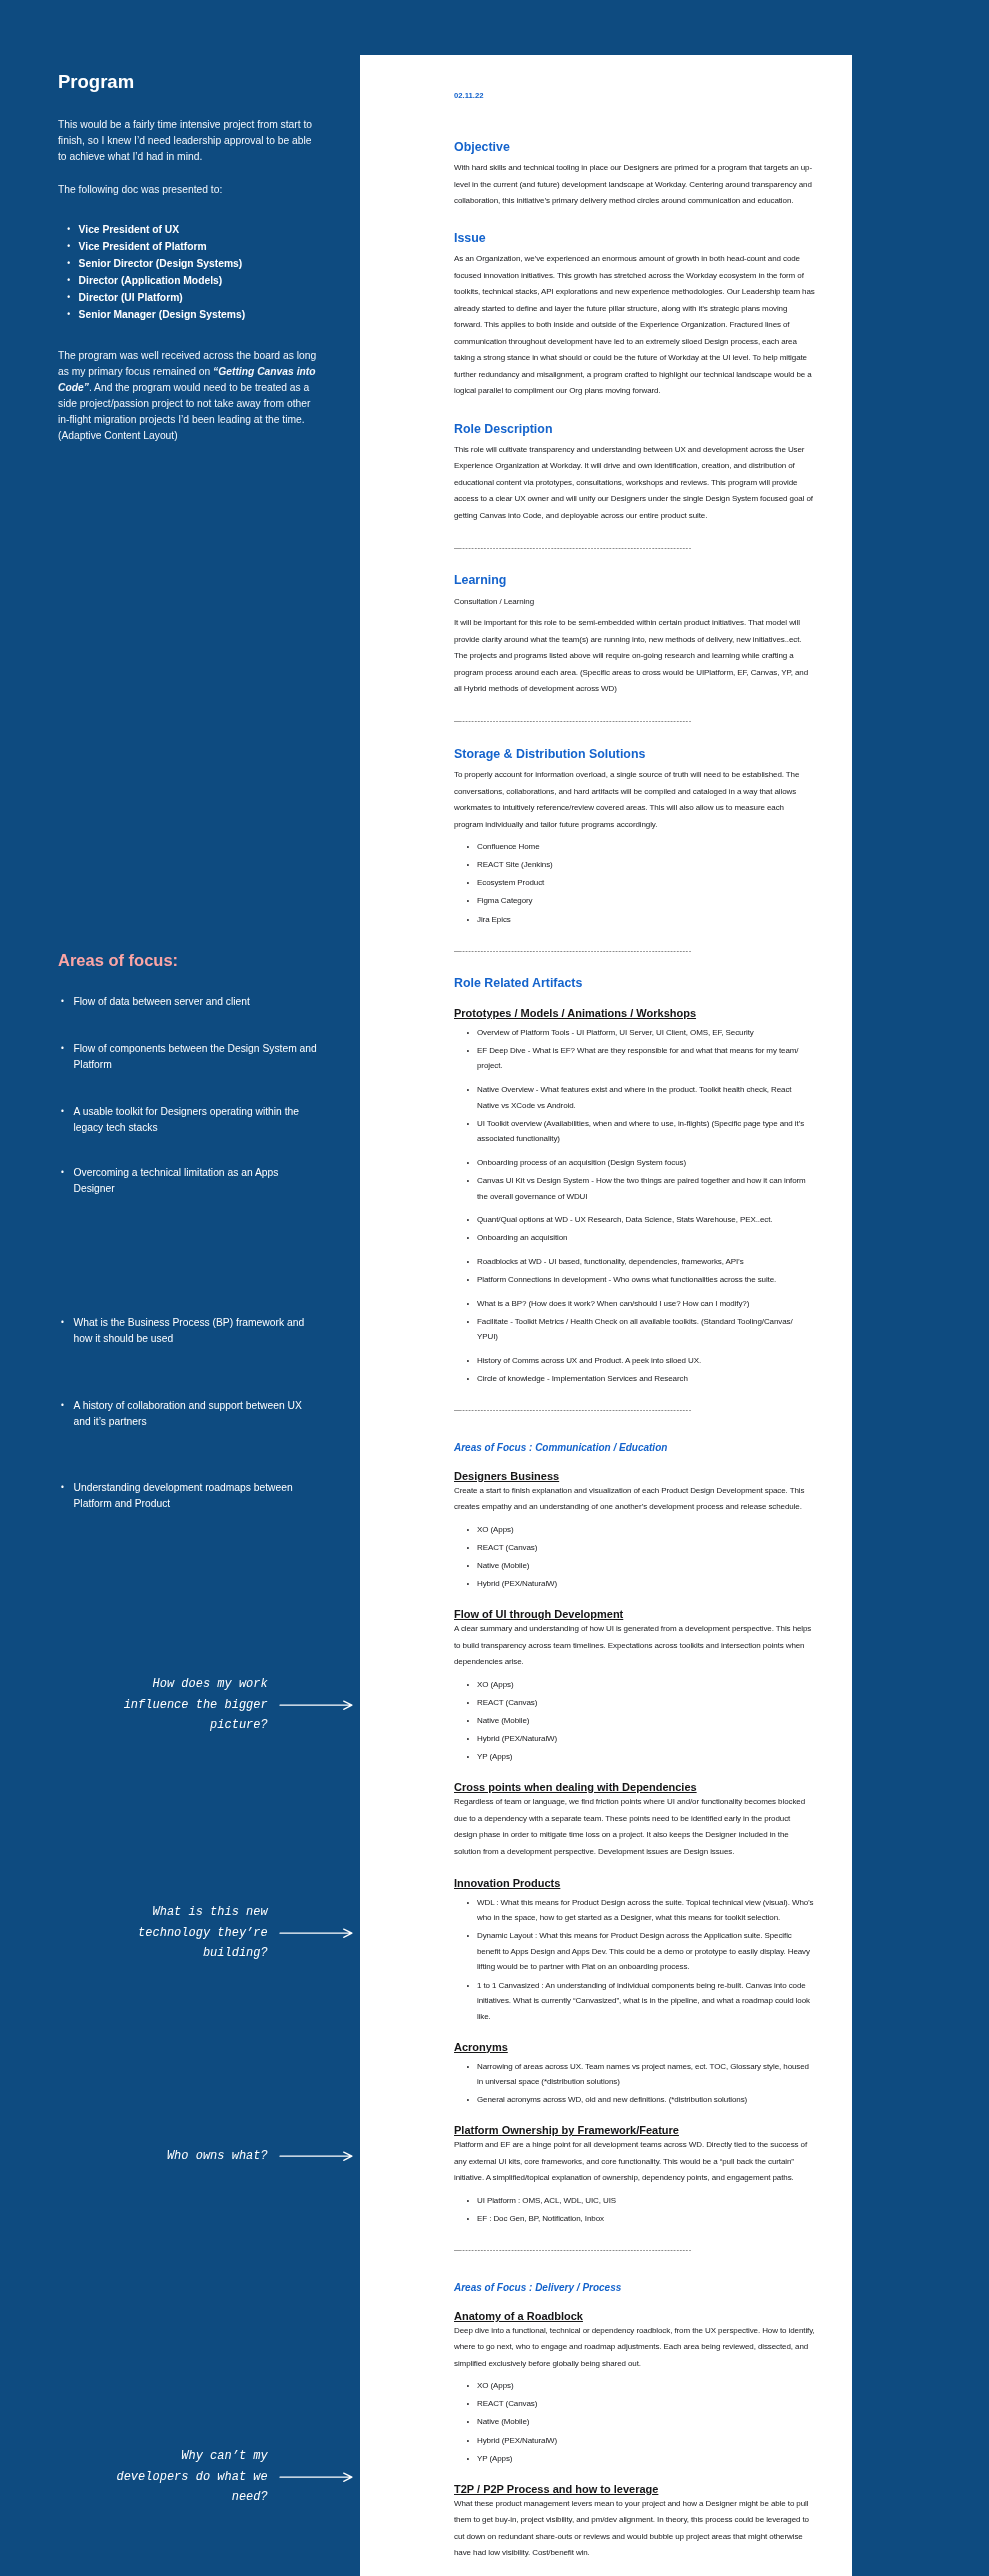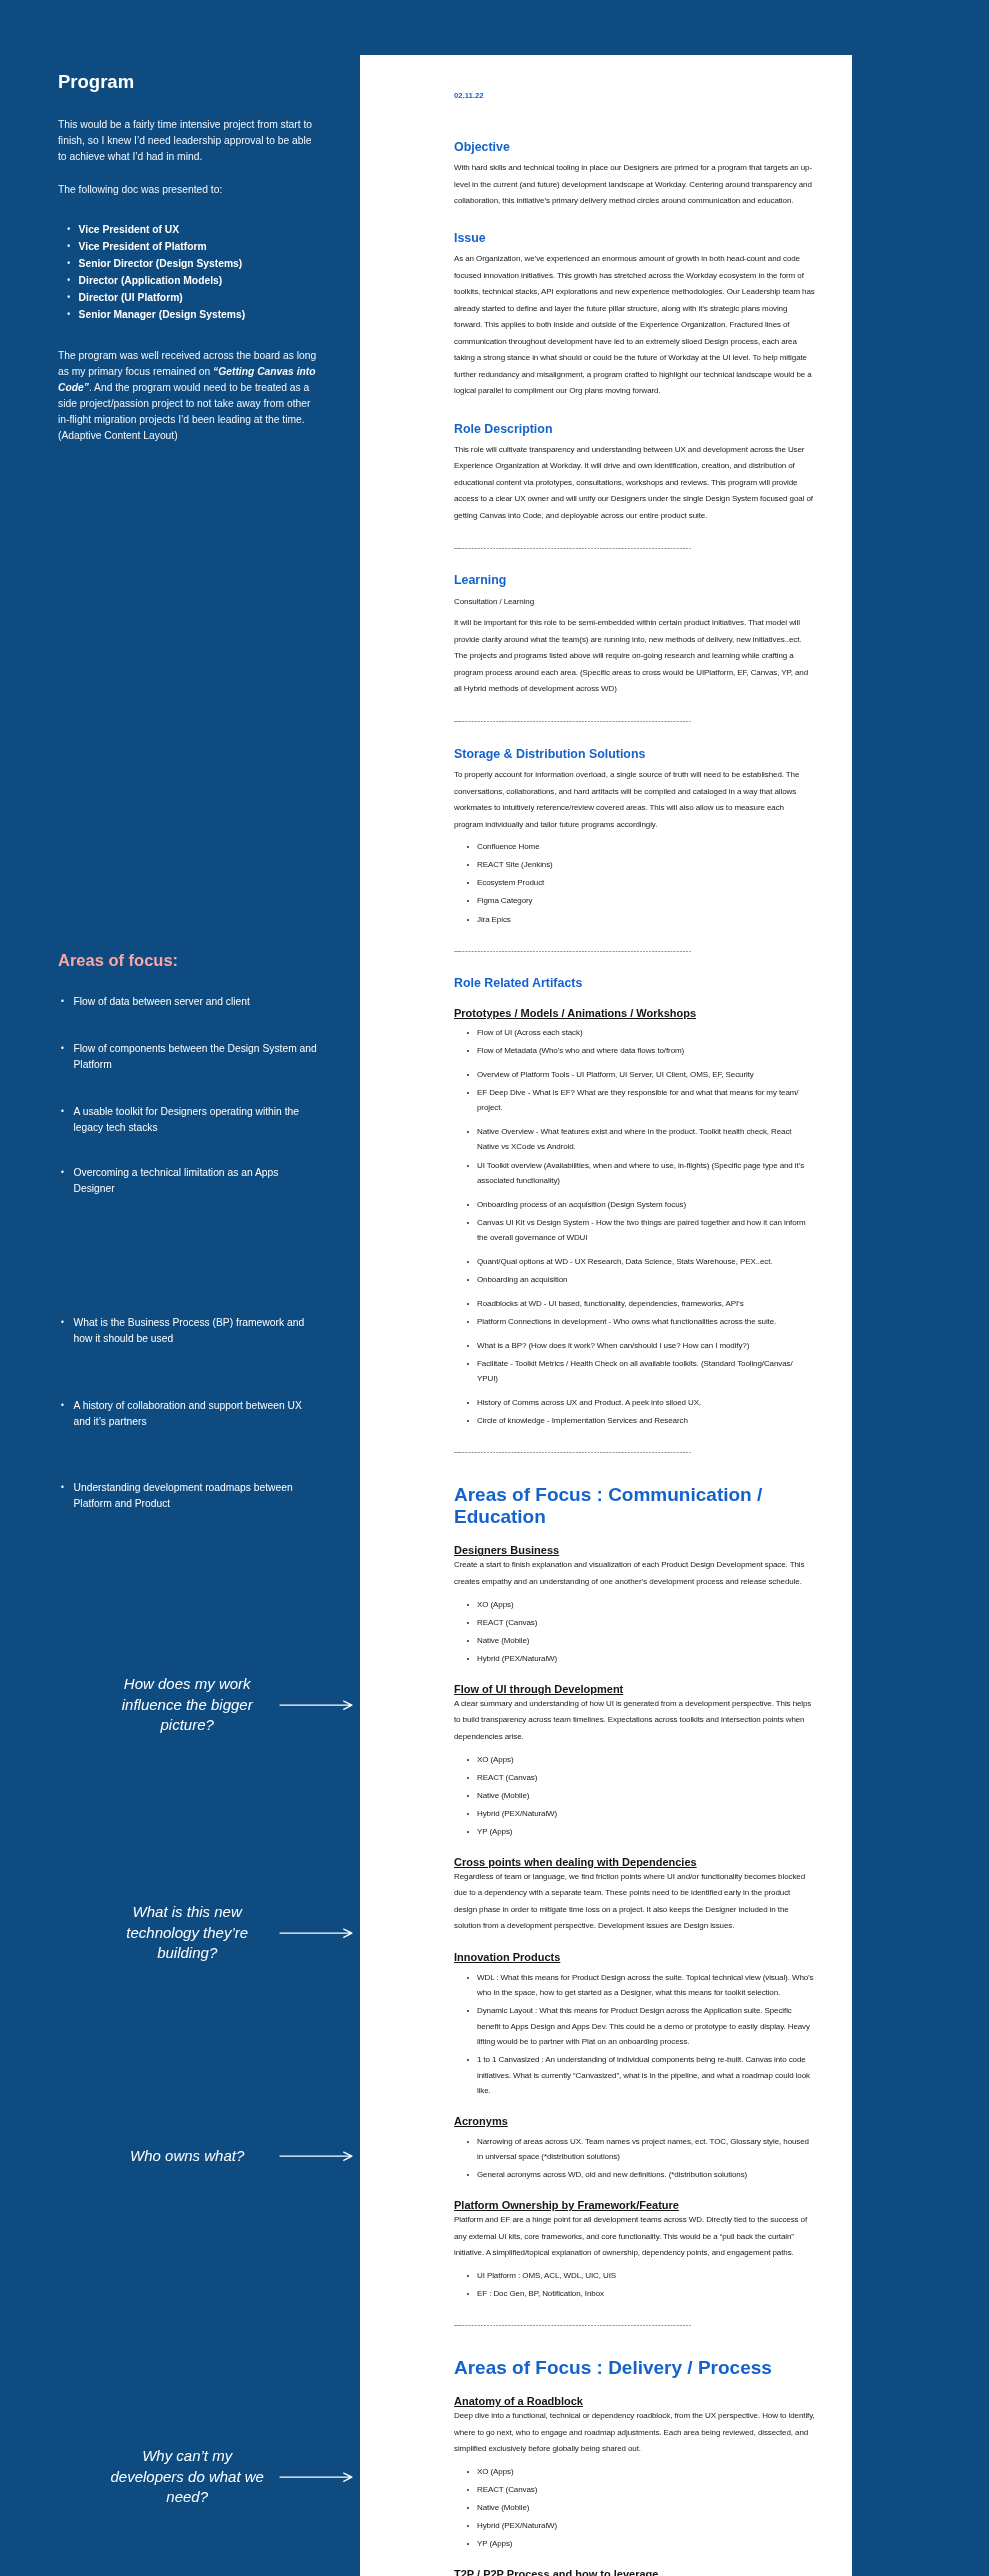--- a/index.html
+++ b/index.html
@@ -15,28 +15,28 @@
   .program h1{font-size:18.5px;font-weight:bold;margin:0 0 24px;}
   .side-p{font-size:10.3px;line-height:16px;margin:0 0 16.5px;color:#f3f7fc;}
   .presented{list-style:none;margin:23px 0 25px;padding:0 0 0 20.6px;}
   .presented li{position:relative;font-weight:bold;font-size:10.3px;line-height:17px;}
   .presented li::before{content:"•";position:absolute;left:-11.3px;font-size:8.2px;top:0.5px;}
   .em{font-style:italic;font-weight:bold;}
   .areas-heading{position:absolute;left:58px;top:951px;margin:0;font-size:16.5px;font-weight:bold;color:#fca5a5;}
   .focus-item{position:absolute;left:58px;width:260px;box-sizing:border-box;padding-left:15.5px;color:#fff;font-size:10.3px;line-height:16px;}
   .focus-item .dot{position:absolute;left:3.1px;top:0;font-size:8.2px;}
   .question{position:absolute;left:54px;width:302px;display:flex;align-items:center;justify-content:flex-end;gap:11.3px;color:#fff;}
-  .q-text{width:161px;text-align:center;font-family:Liberation Sans, sans-serif;font-style:italic;font-size:15px;line-height:20.6px;}
+  .q-text{width:161px;text-align:right;font-family:Liberation Mono, monospace;font-style:italic;font-size:12px;line-height:20.6px;}
   .q-arrow{flex:none;display:block;}
   
   .card{position:absolute;left:360px;top:55px;width:492px;height:3264px;background:#ffffff;}
   .card-inner{box-sizing:border-box;padding:36px 36px 31px 94px;}
   .c-date{font-size:7.7px;font-weight:bold;color:#1463cc;margin:0 0 40px;}
   .c-head{font-size:12.4px;font-weight:bold;color:#1463cc;margin:21.6px 0 6.2px;}
-  .c-head-lg{font-size:19px;margin:28px 0 8.2px;}
+  .c-head-lg{font-size:10px;margin:28px 0 8.2px;font-style:italic;}
   .c-sub{font-size:11px;font-weight:bold;color:#161617;margin:16.5px 0 1px;text-decoration:underline;}
   .c-p{font-size:8px;line-height:16.5px;color:#202124;margin:0 0 5.2px;width:361px;letter-spacing:-0.1px;}
   .c-ul{list-style:none;margin:6.2px 0 8.2px;padding:0 0 0 23px;width:338px;}
   .c-li{position:relative;font-size:8px;line-height:15.5px;margin:0 0 2.6px;color:#202124;letter-spacing:-0.1px;}
   .c-li::before{content:"•";position:absolute;left:-10.3px;top:0;font-size:6.7px;}
   .c-div{width:265px;white-space:nowrap;overflow:hidden;font-size:7.7px;color:#3a3a3a;letter-spacing:0.5px;margin:18.5px 0 21.6px;}
 </style>
 </head>
 <body>
 
@@ -131,24 +131,20 @@
         <li class="c-li">Confluence Home</li>
         <li class="c-li">REACT Site (Jenkins)</li>
         <li class="c-li">Ecosystem Product</li>
         <li class="c-li">Figma Category</li>
         <li class="c-li">Jira Epics</li>
       </ul>
       <div class="c-div">—---------------------------------------------------------------------------</div>
       <h2 class="c-head">Role Related Artifacts</h2>
       <h3 class="c-sub">Prototypes / Models / Animations / Workshops</h3>
       <ul class="c-ul">
-        <li class="c-li">Flow of UI (Across each stack)</li>
-        <li class="c-li">Flow of Metadata (Who’s who and where data flows to/from)</li>
-      </ul>
-      <ul class="c-ul">
         <li class="c-li">Overview of Platform Tools - UI Platform, UI Server, UI Client, OMS, EF, Security</li>
         <li class="c-li">EF Deep Dive - What is EF? What are they responsible for and what that means for my team/ project.</li>
       </ul>
       <ul class="c-ul">
         <li class="c-li">Native Overview - What features exist and where in the product. Toolkit health check, React Native vs XCode vs Android.</li>
         <li class="c-li">UI Toolkit overview (Availabilities, when and where to use, in-flights) (Specific page type and it’s associated functionality)</li>
       </ul>
       <ul class="c-ul">
         <li class="c-li">Onboarding process of an acquisition (Design System focus)</li>
         <li class="c-li">Canvas UI Kit vs Design System - How the two things are paired together and how it can inform the overall governance of WDUI</li>

